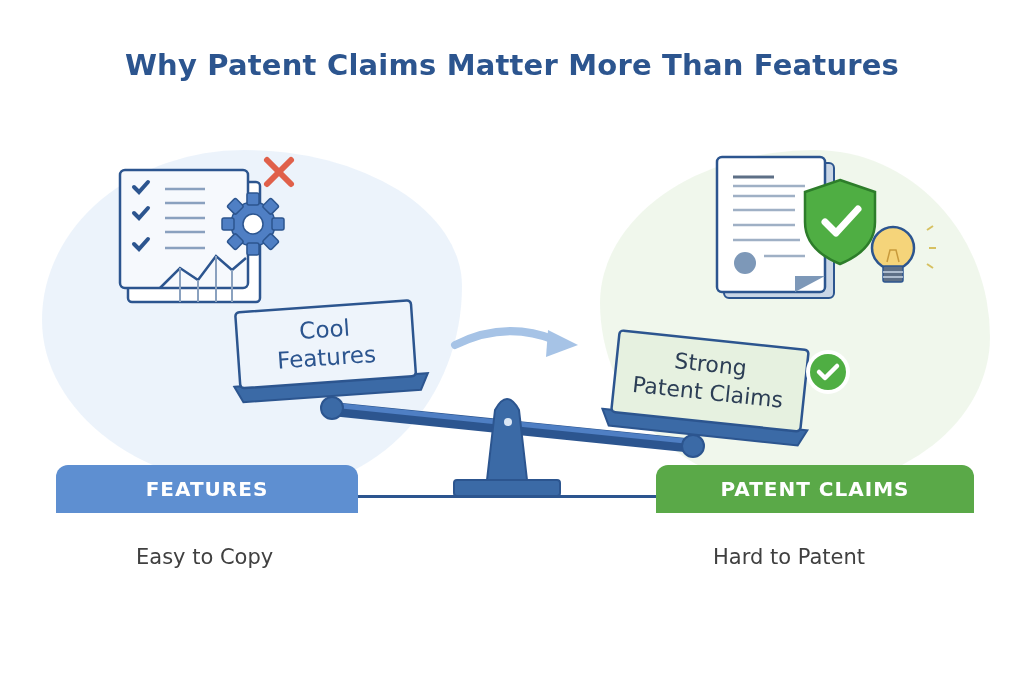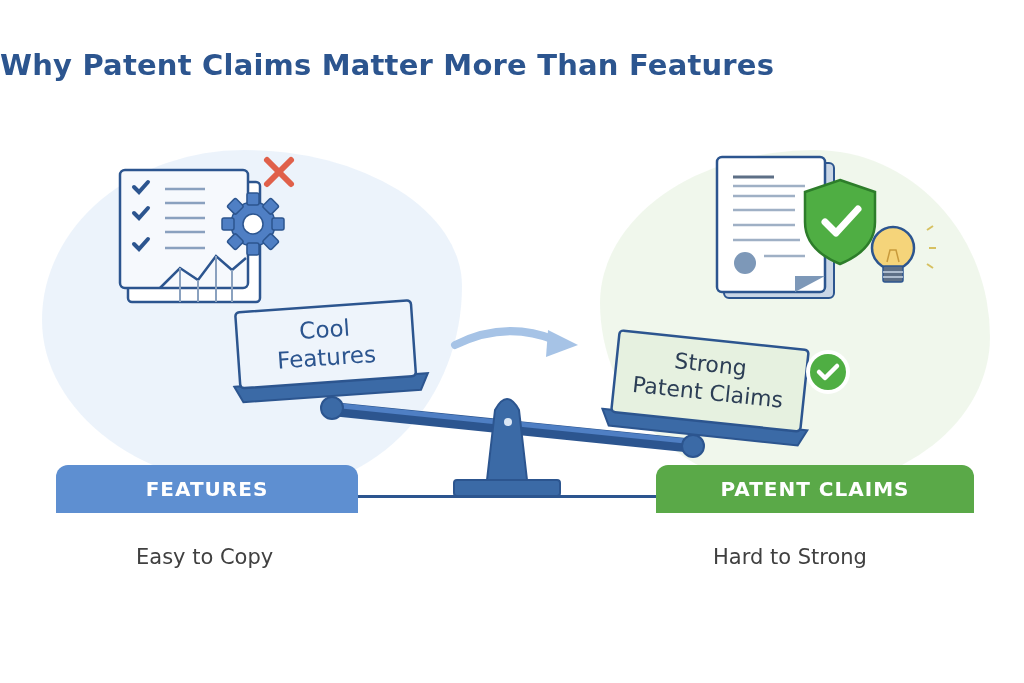--- a/index.html
+++ b/index.html
@@ -1,17 +1,17 @@
 <!DOCTYPE html>
 <html><head>
 <meta charset="utf-8">
 <style>
   html,body{margin:0;padding:0;background:#fff;}
   body{width:1024px;height:683px;position:relative;overflow:hidden;font-family:"DejaVu Sans",sans-serif;}
-  .title{position:absolute;top:48px;left:0;width:1024px;text-align:left;font-size:29px;font-weight:bold;color:#2c558f;letter-spacing:0.2px;}
+  .title{position:absolute;top:48px;left:0;width:1024px;text-align:center;font-size:29px;font-weight:bold;color:#2c558f;letter-spacing:0.2px;}
   .blob-left{position:absolute;left:42px;top:150px;width:420px;height:340px;background:#eaf2fb;border-radius:48% 52% 45% 55% / 50% 40% 60% 50%;opacity:.9;}
   .blob-right{position:absolute;left:600px;top:150px;width:390px;height:340px;background:#eef6ea;border-radius:55% 45% 50% 50% / 45% 55% 45% 55%;opacity:.9;}
   .label-bar{position:absolute;top:465px;height:48px;border-radius:12px 12px 0 0;color:#fff;font-weight:bold;font-size:20px;letter-spacing:1px;display:flex;align-items:center;justify-content:center;}
   .features-bar{left:56px;width:302px;background:#5e8fd1;}
   .claims-bar{left:656px;width:318px;background:#5aa948;}
   .baseline{position:absolute;top:495px;left:358px;width:298px;height:3px;background:#2c558f;}
   .caption{position:absolute;top:545px;font-size:21px;color:#404040;}
   .cap-left{left:136px;}
   .cap-right{left:713px;}
   svg.scene{position:absolute;left:0;top:0;}
@@ -129,13 +129,13 @@
     <circle cx="828" cy="372" r="18" fill="#4fae43"></circle>
     <path d="M819 372 l6 6 l12 -12" stroke="#fff" stroke-width="4.5" fill="none" stroke-linecap="round" stroke-linejoin="round"></path>
   </g>
 </svg>
 
 <div class="baseline"></div>
 <div class="label-bar features-bar">FEATURES</div>
 <div class="label-bar claims-bar">PATENT CLAIMS</div>
 
 <div class="caption cap-left">Easy to Copy</div>
-<div class="caption cap-right">Hard to Strong</div>
+<div class="caption cap-right">Hard to Patent</div>
 
 </body></html>

